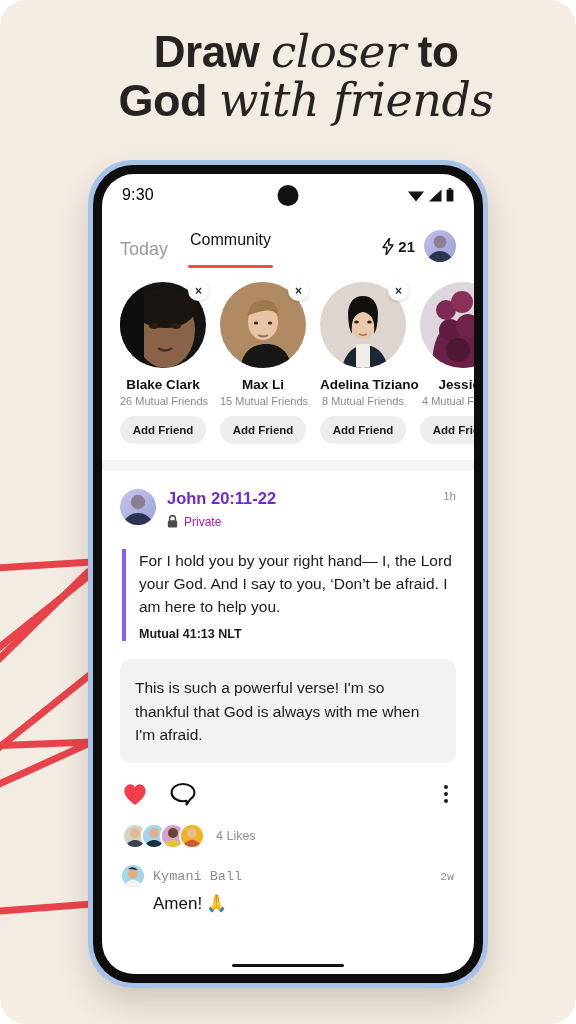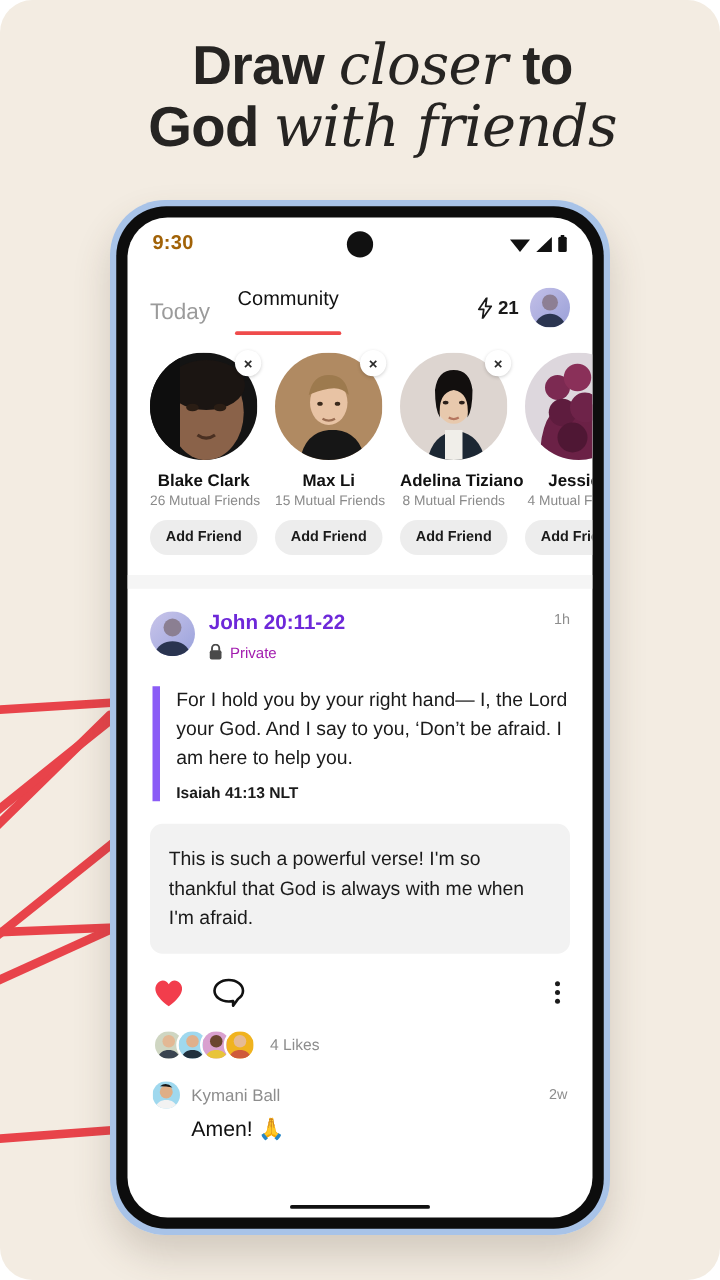--- a/index.html
+++ b/index.html
@@ -65,21 +65,21 @@
     overflow: hidden;
   }
 
   
   .statusbar {
     position: relative;
     height: 42px;
     display: flex; align-items: center;
     padding: 0 20px;
   }
-  .status-time { font-size: 16px; font-weight: 700; color: #a16207; letter-spacing: 0.2px; }
+  .status-time { font-size: 16px; font-weight: 400; color: #000000; letter-spacing: 0.2px; }
   .punch-hole {
     position: absolute; left: 50%; top: 11px;
     transform: translateX(-50%);
     width: 21px; height: 21px;
     background: #111; border-radius: 50%;
   }
   .status-icons { margin-left: auto; display: flex; align-items: center; gap: 4px; }
 
   
   .tabbar {
@@ -153,21 +153,21 @@
   .post-headtext { flex: 1; min-width: 0; }
   .post-action { font-size: 15.5px; color: #1b1b1b; line-height: 1.25; }
   .post-ref { font-size: 16.5px; font-weight: 700; color: #6d28d9; line-height: 1.25; margin-top: 1px; }
   .post-privacy { display: flex; align-items: center; gap: 6px; margin-top: 6px; }
   .privacy-label { font-size: 12px; color: #a21caf; }
   .post-time { font-size: 11.5px; color: #8d8d8d; margin-top: 3px; flex-shrink: 0; }
 
   .verse {
     margin: 20px 0 0 2px;
     padding-left: 13px;
-    border-left: 6px solid #8b5cf6;
+    border-left: 4px solid #8b5cf6;
   }
   .verse-text { font-size: 15.5px; line-height: 1.5; color: #1b1b1b; }
   .verse-ref { font-size: 12.5px; font-weight: 700; color: #1b1b1b; margin-top: 9px; }
 
   .note-card {
     margin-top: 18px;
     background: #f2f2f2;
     border-radius: 10px;
     padding: 17px 15px;
   }
@@ -180,21 +180,21 @@
   .kebab { margin-left: auto; display: flex; flex-direction: column; gap: 3px; padding: 4px 6px; }
   .kebab i { width: 4px; height: 4px; background: #1b1b1b; border-radius: 50%; display: block; }
 
   .likes { display: flex; align-items: center; padding: 16px 2px 0 2px; }
   .like-stack { display: flex; }
   .like-av { width: 26px; height: 26px; border-radius: 50%; overflow: hidden; border: 2px solid #fff; margin-left: -7px; }
   .like-av:first-child { margin-left: 0; }
   .likes-count { font-size: 12.5px; color: #8d8d8d; margin-left: 11px; }
 
   .comment { padding: 16px 2px 0 2px; }
-  .comment-row { display: flex; align-items: center; gap: 9px; }
+  .comment-row { display: flex; align-items: center; gap: 9px; font-family: Liberation Mono, monospace; }
   .comment-avatar { width: 22px; height: 22px; }
   .comment-name { font-size: 13.5px; color: #8d8d8d; }
   .comment-time { font-size: 11.5px; color: #8d8d8d; margin-left: auto; }
   .comment-text { font-size: 17px; color: #111; margin-top: 6px; padding-left: 31px; }
 
   .home-indicator {
     position: absolute; bottom: 7px; left: 50%;
     transform: translateX(-50%);
     width: 112px; height: 3px;
     background: #111; border-radius: 2px;
@@ -386,21 +386,21 @@
                     <rect x="0.8" y="5.2" width="9.4" height="7.3" rx="1.6" fill="#4a4a4a"></rect>
                   </svg>
                 <span class="privacy-label">Private</span>
               </div>
             </div>
             <div class="post-time">1h</div>
           </div>
 
           <div class="verse">
             <div class="verse-text">For I hold you by your right hand— I, the Lord your God. And I say to you, ‘Don’t be afraid. I am here to help you.</div>
-            <div class="verse-ref">Isaiah 41:13 NLT</div>
+            <div class="verse-ref">Mutual 41:13 NLT</div>
           </div>
 
           <div class="note-card">
             <div class="note-text">This is such a powerful verse! I'm so thankful that God is always with me when I'm afraid.</div>
           </div>
 
           <div class="actions">
             <svg width="26" height="24" viewBox="0 0 26 24">
                 <path d="M13 23 C2 15 0.5 8.5 4 4.5 C7 1 11.2 2 13 5.4 C14.8 2 19 1 22 4.5 C25.5 8.5 24 15 13 23 Z" fill="#f23d4c"></path>
               </svg>

